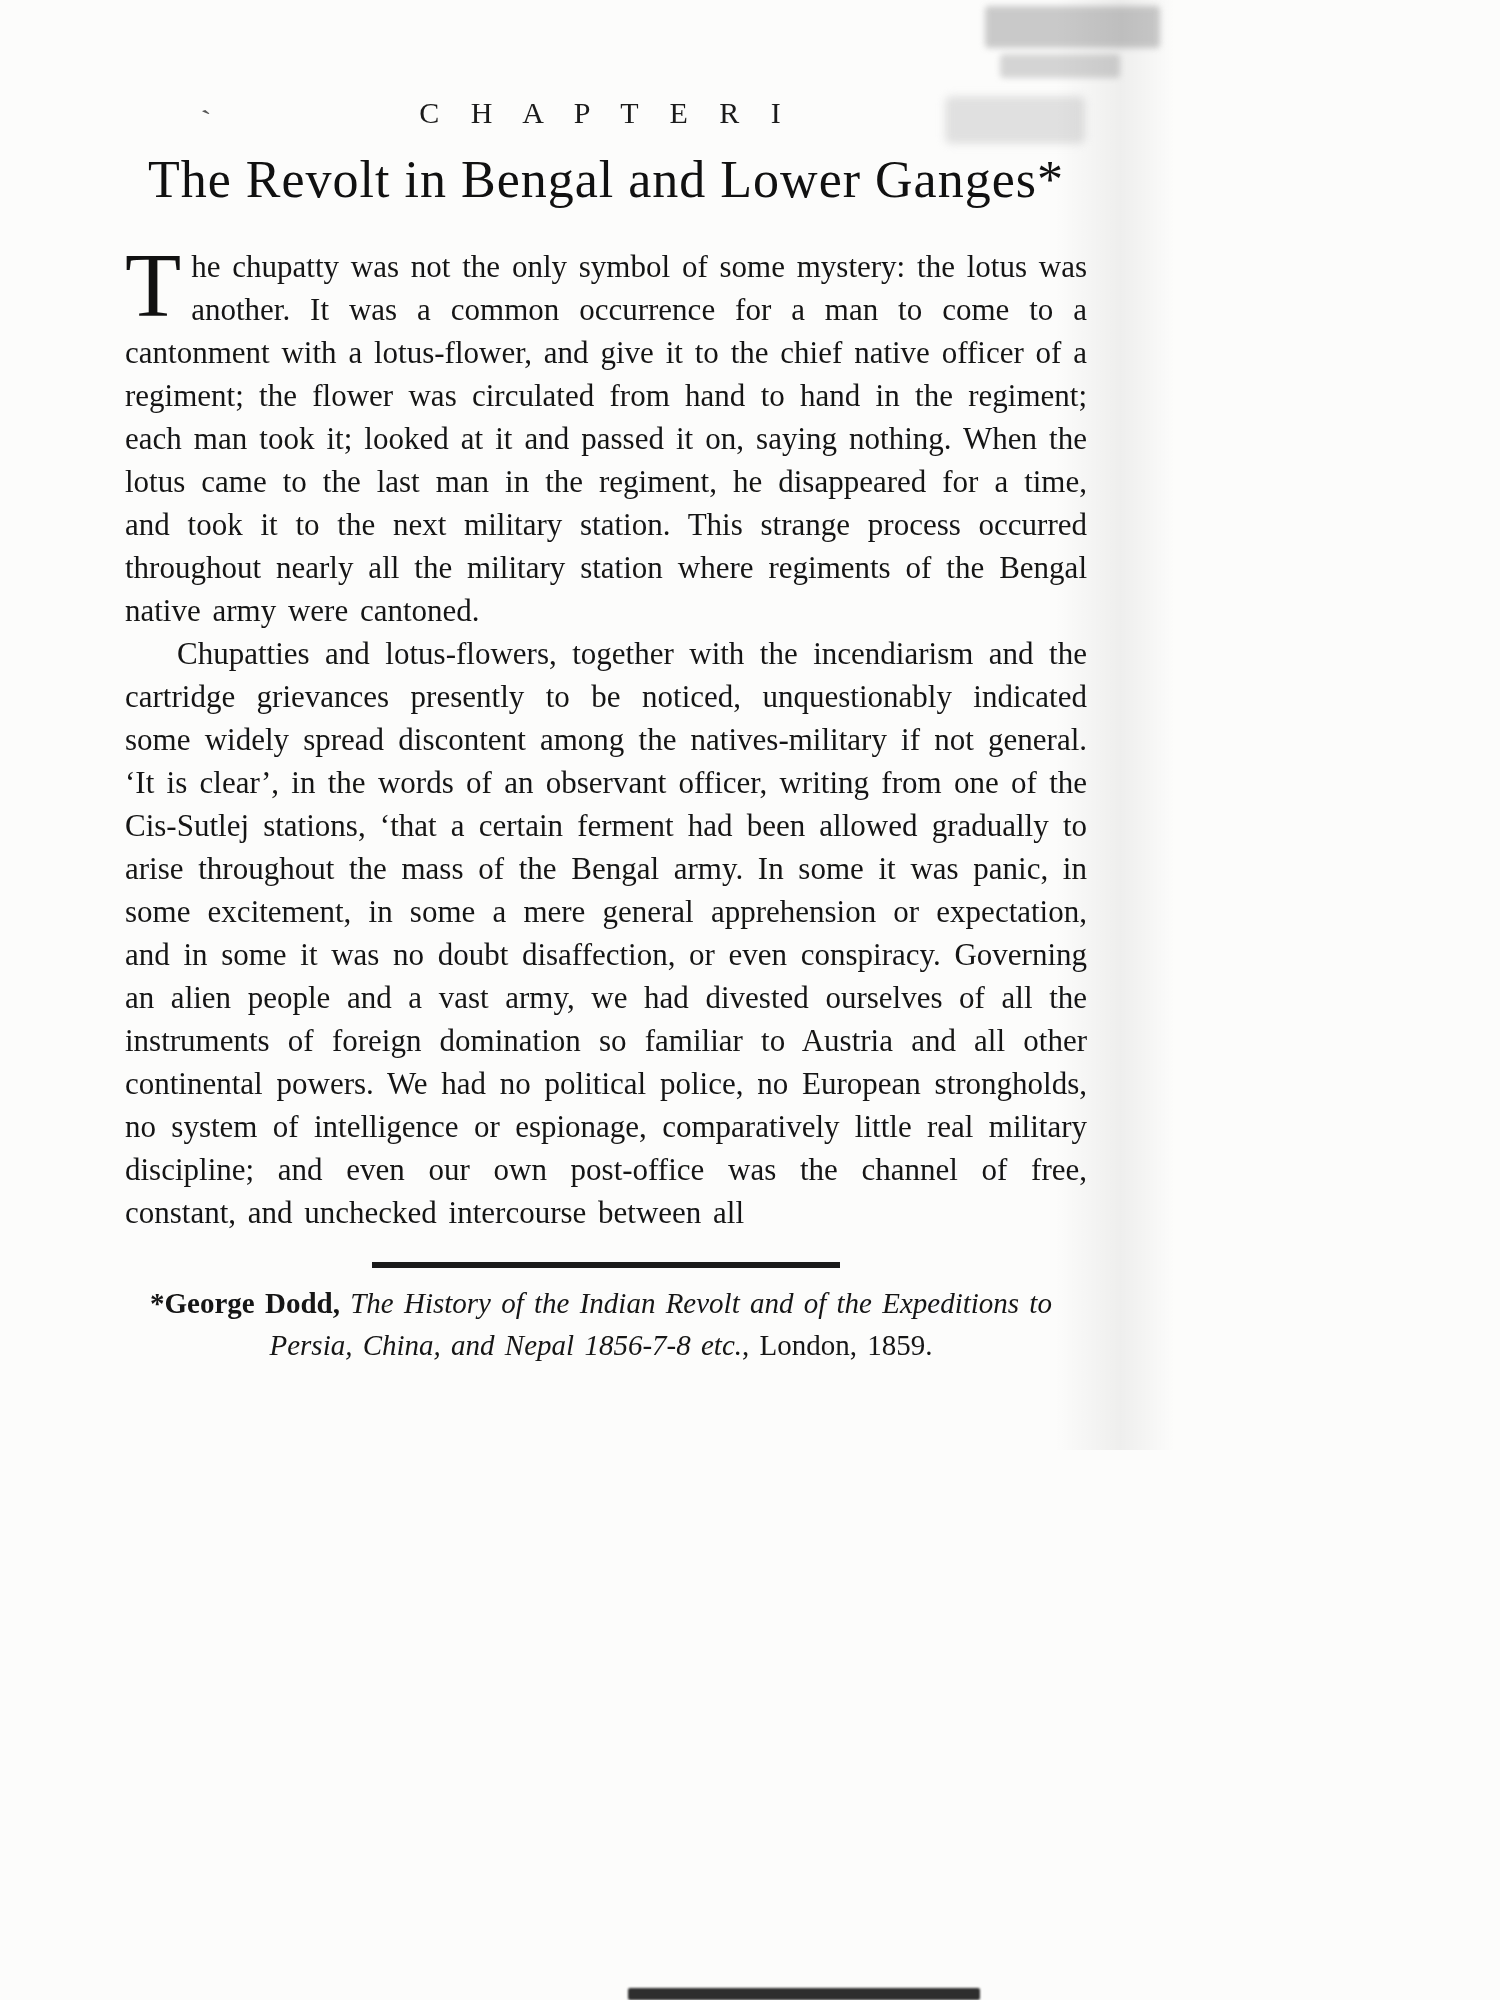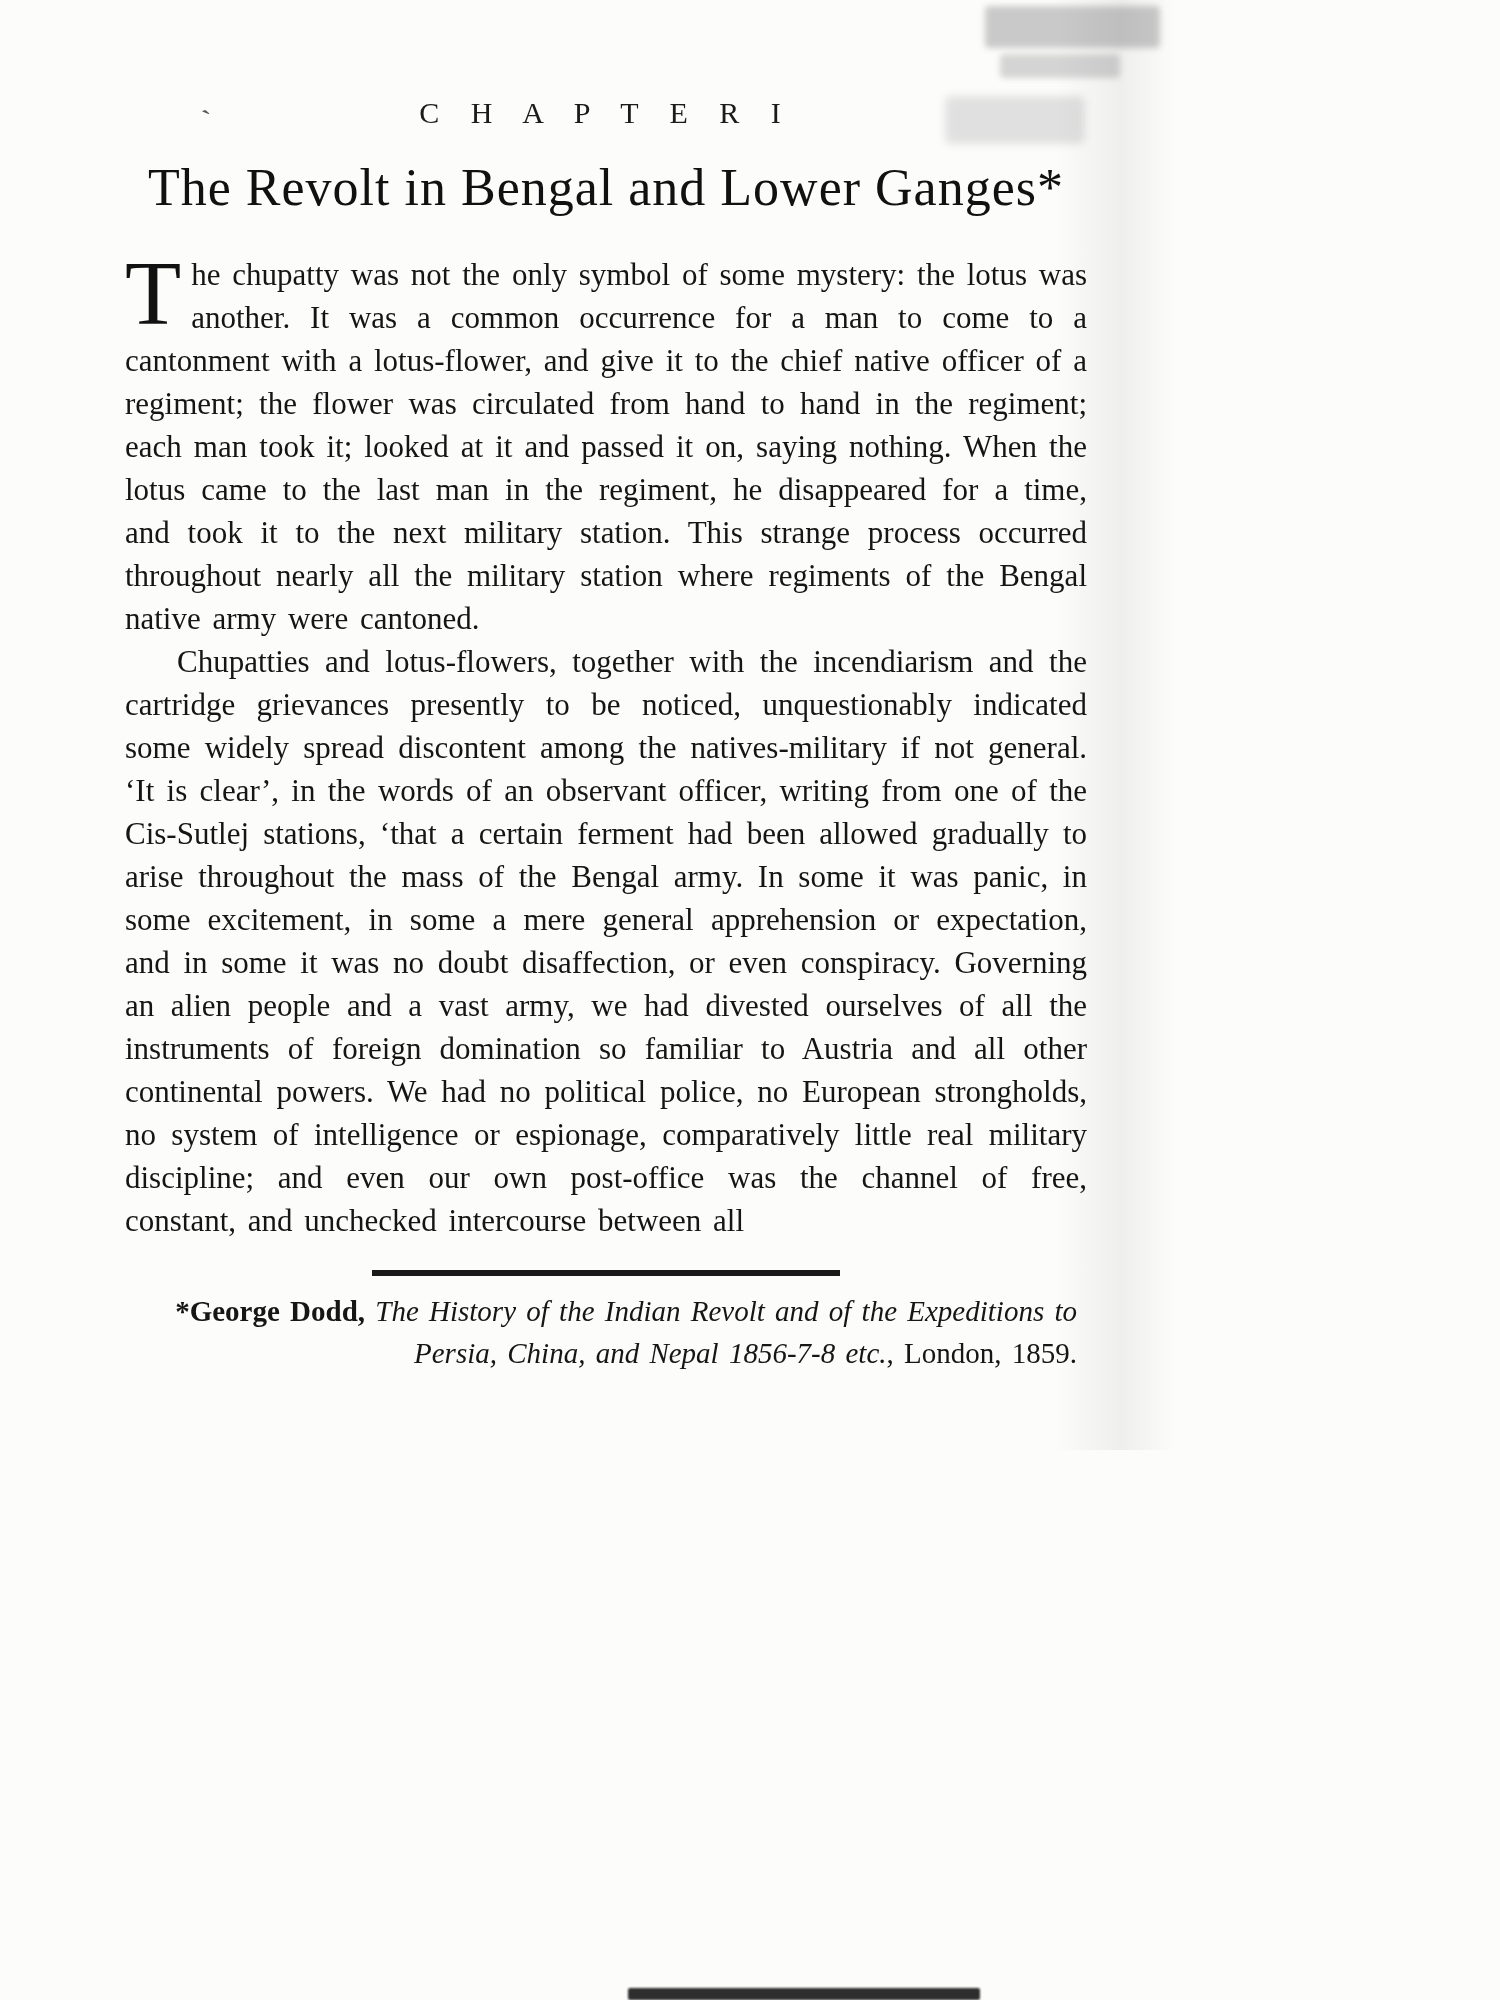--- a/index.html
+++ b/index.html
@@ -32,21 +32,21 @@
   }
   .stray-mark {
     position: absolute;
     left: 78px;
     top: 6px;
     font-size: 30px;
     color: #555;
     transform: rotate(-15deg);
   }
   .book-title {
-    margin-top: 28px;
+    margin-top: 20px;
     text-align: center;
     font-size: 52px;
     letter-spacing: 1px;
     color: #111;
     white-space: nowrap;
   }
   .section-heading {
     margin-top: 92px;
     text-align: center;
     font-size: 30px;
@@ -80,21 +80,21 @@
     margin-top: 28px;
     width: 468px;
     height: 6px;
     background: #1a1a1a;
     border: none;
   }
   .footnote {
     margin-top: 14px;
     font-size: 29px;
     line-height: 42px;
-    text-align: right;
+    text-align: center;
     word-spacing: 3px;
     color: #161616;
     padding-right: 10px;
   }
   .footnote .fn-bold { font-weight: bold; }
   .footnote .fn-italic { font-style: italic; }
 
   
   .artifact {
     position: absolute;

